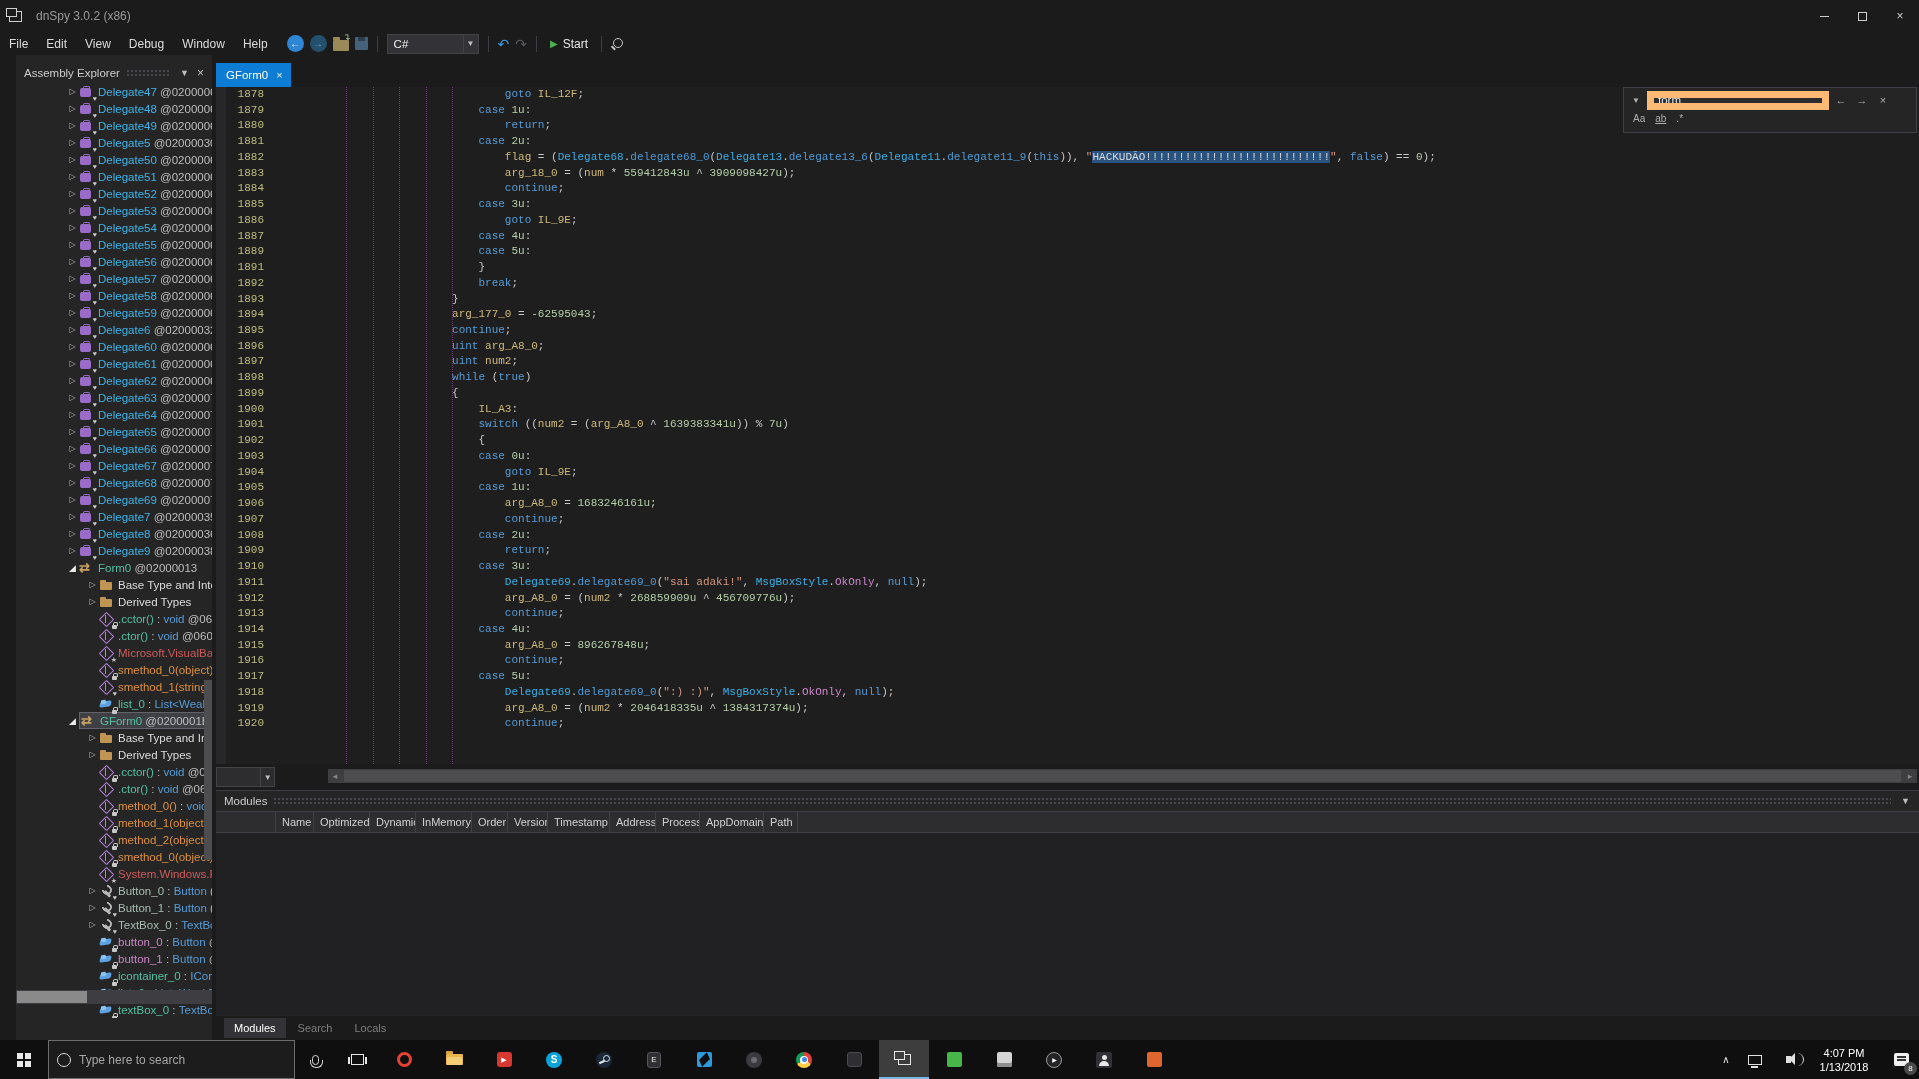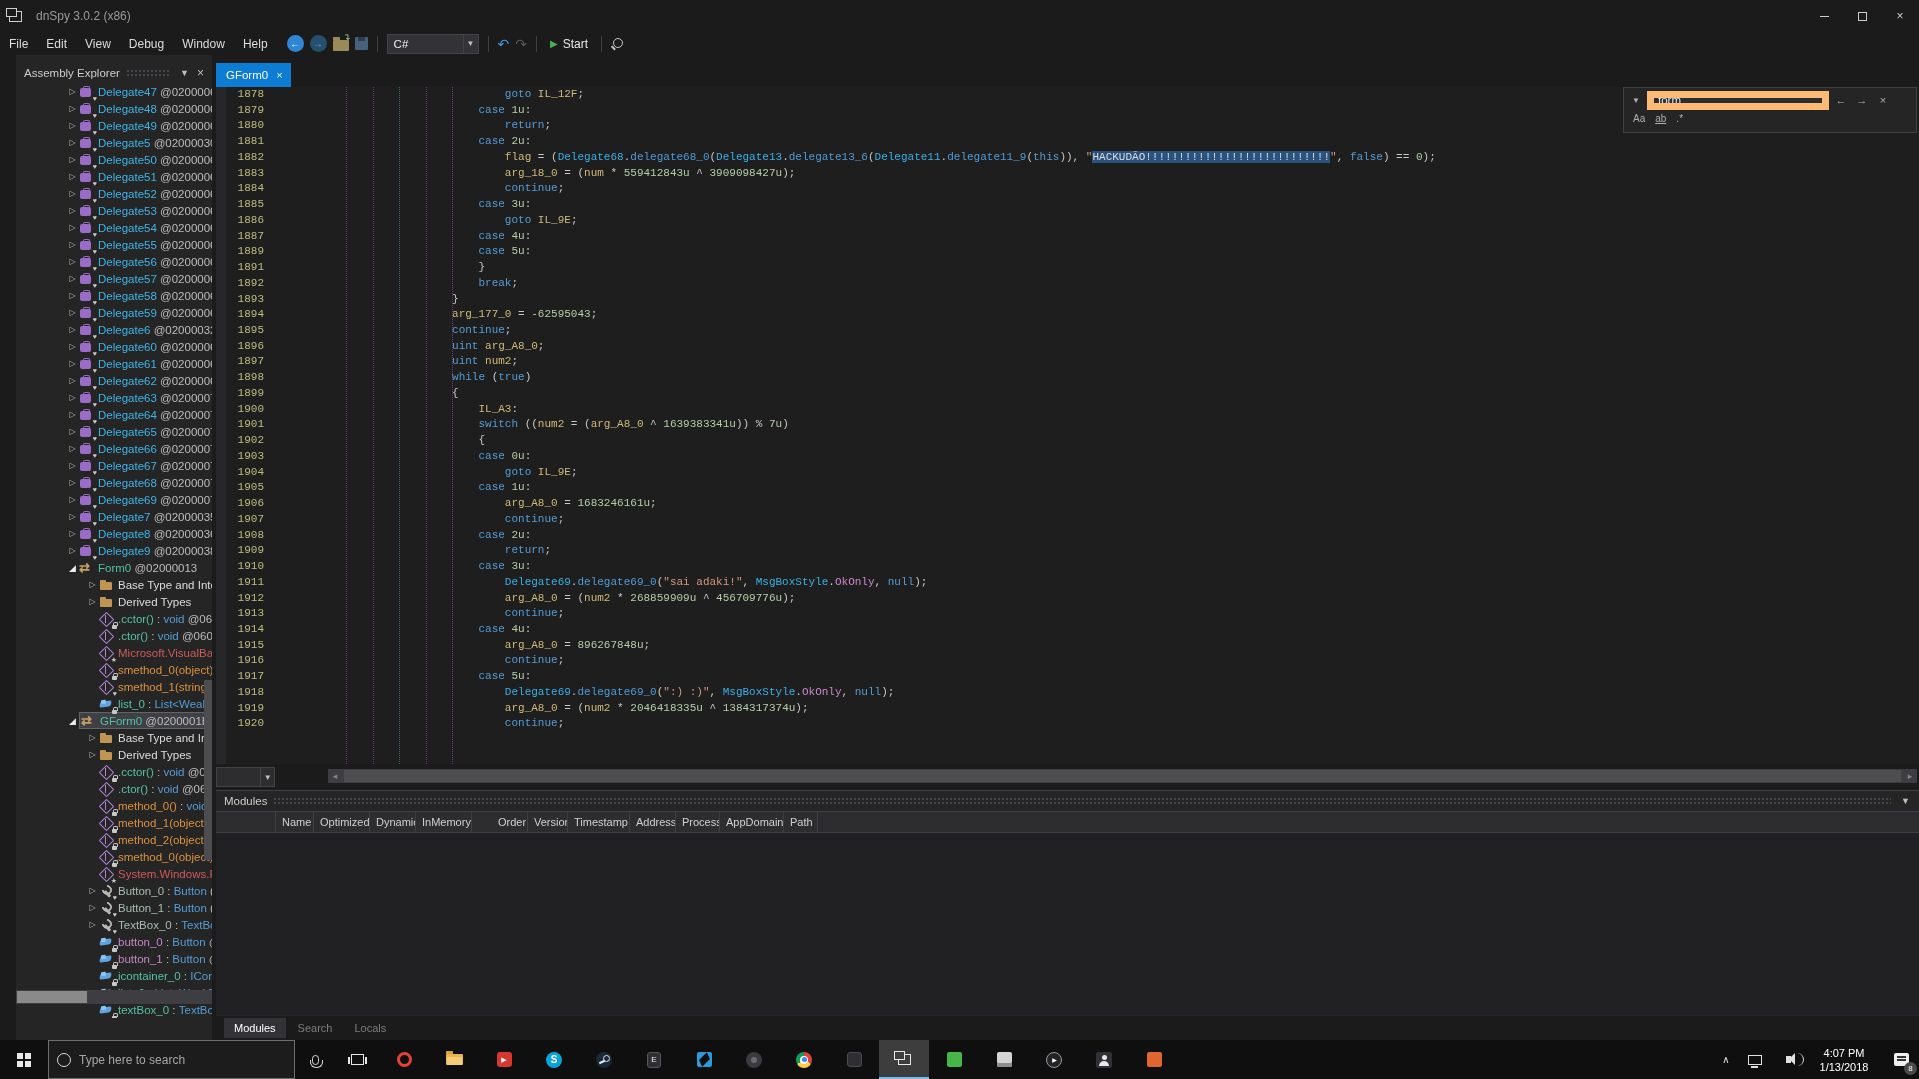--- a/index.html
+++ b/index.html
@@ -396,21 +396,21 @@
         <span class="grip"></span>
         <span class="hd-ico">▼</span>
         <span class="hd-ico" style="font-size:12px">×</span>
       </div>
       <div class="mod-cols" id="modcols">
           <div class="mcol" style="width: 60px;"></div>
           <div class="mcol" style="width: 38px;">Name</div>
           <div class="mcol" style="width: 56px;">Optimized</div>
           <div class="mcol" style="width: 46px;">Dynamic</div>
           <div class="mcol" style="width: 56px;">InMemory</div>
-          <div class="mcol" style="width: 36px; margin-left: 20px;">Order</div>
+          <div class="mcol" style="width: 36px;">Order</div>
           <div class="mcol" style="width: 40px;">Version</div>
           <div class="mcol" style="width: 62px;">Timestamp</div>
           <div class="mcol" style="width: 46px;">Address</div>
           <div class="mcol" style="width: 44px;">Process</div>
           <div class="mcol" style="width: 64px;">AppDomain</div>
           <div class="mcol" style="width: 34px;">Path</div>
         </div>
       <div class="mod-body"></div>
     </div>
 

